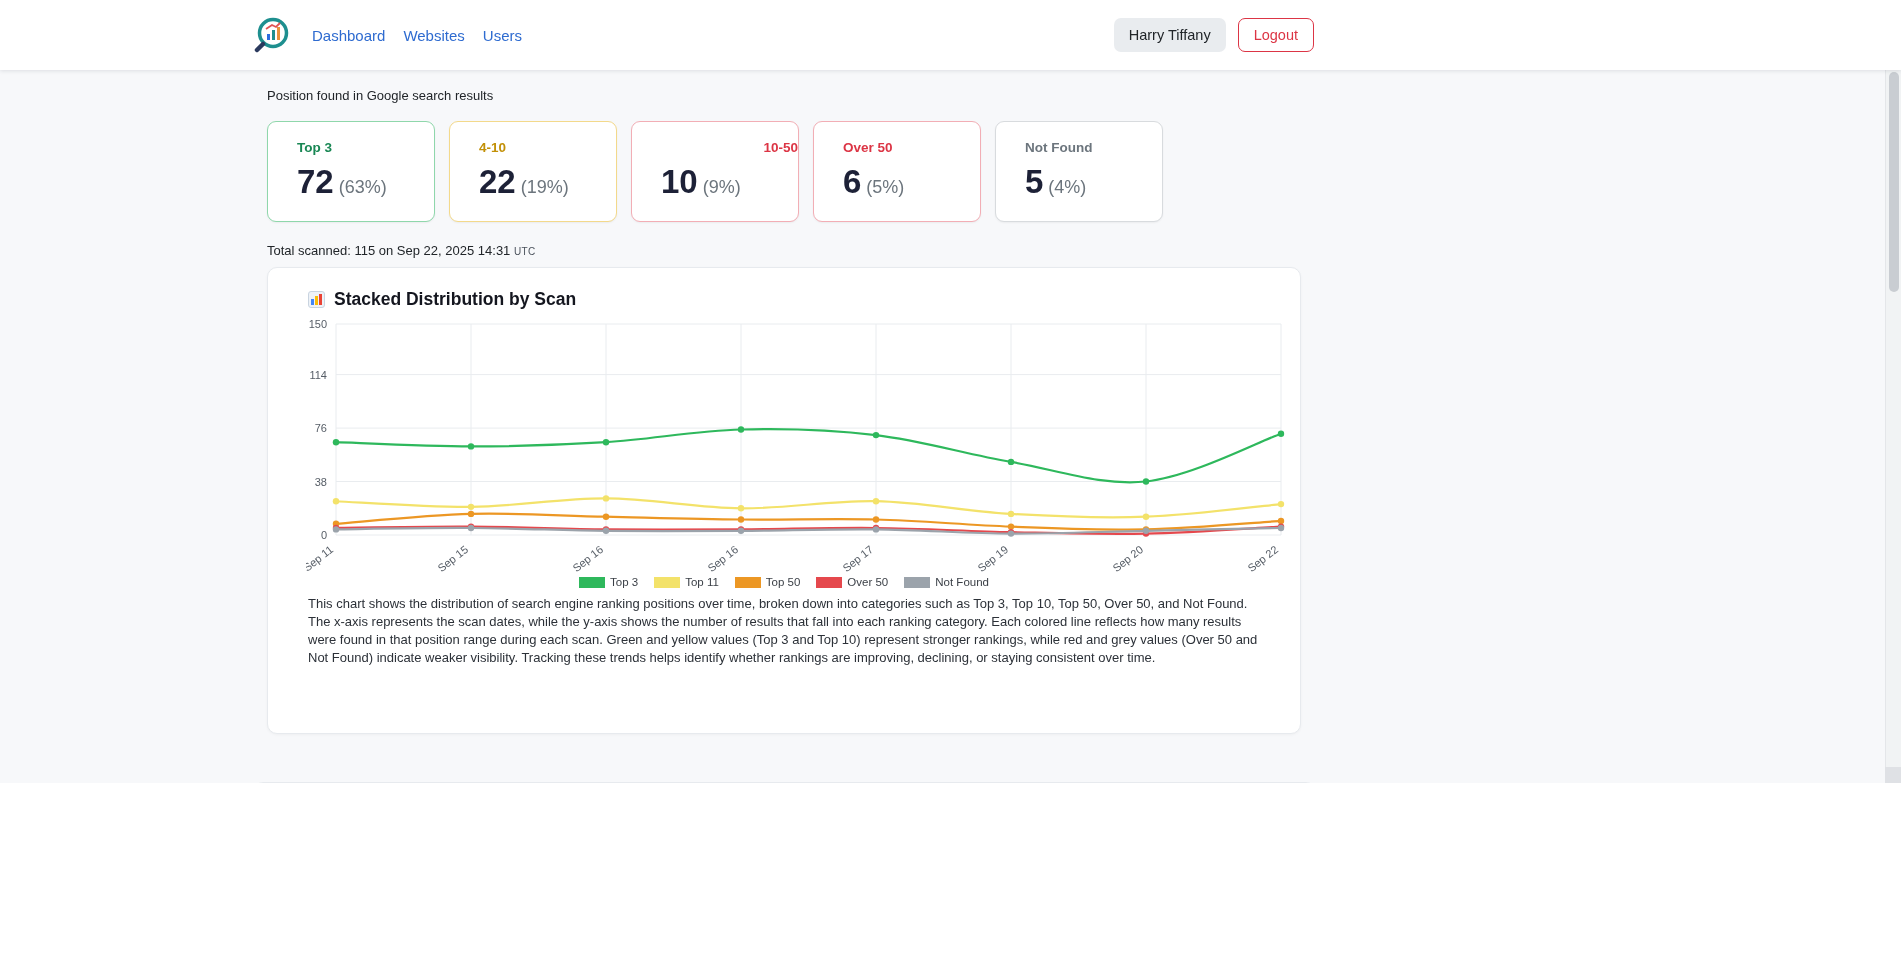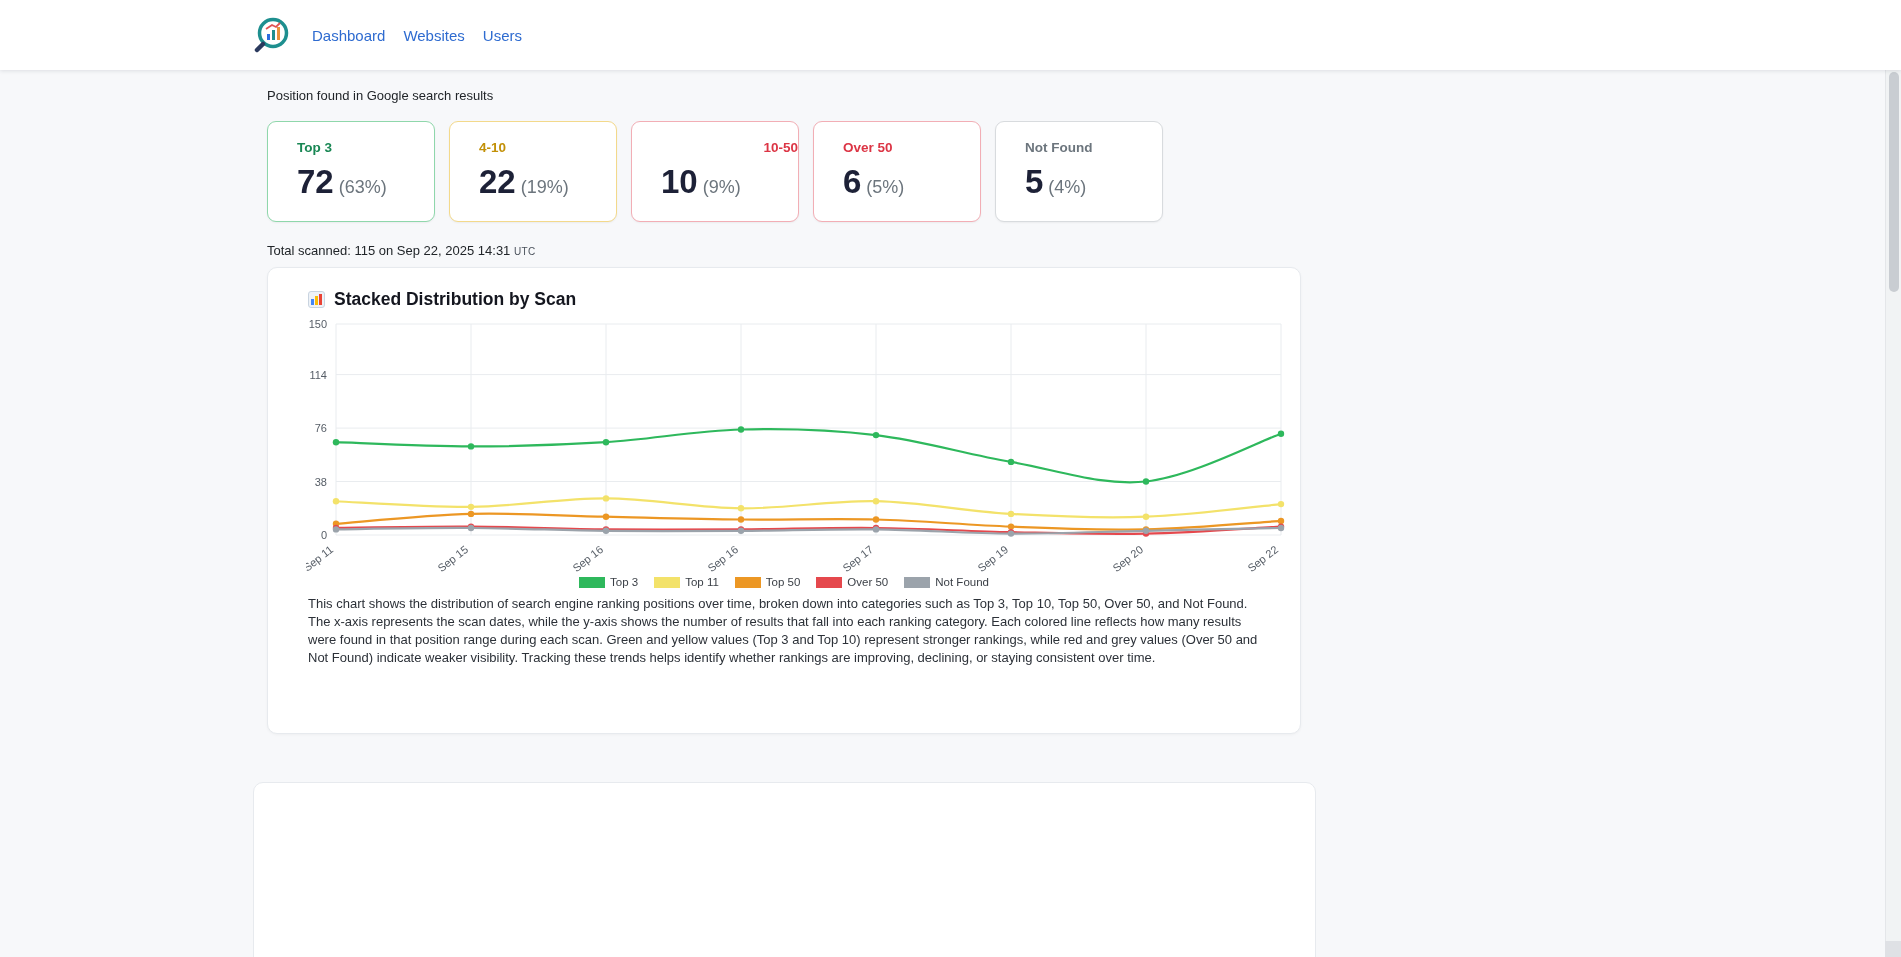--- a/index.html
+++ b/index.html
@@ -1,20 +1,20 @@
 <!DOCTYPE html>
 <html><head>
 <meta charset="utf-8">
 <style>
   * { box-sizing: border-box; }
   html, body { margin: 0; padding: 0; background: #ffffff; }
   .viewport {
     position: relative;
     width: 1901px;
-    height: 957px;
+    height: 783px;
     background: #f7f8fa;
     overflow: hidden;
     font-family: "Liberation Sans", sans-serif;
     color: #212529;
   }
 
   
   .navbar {
     position: absolute; top: 0; left: 0;
     width: 100%; height: 70px;
@@ -115,20 +115,24 @@
         <rect x="20" y="15" width="3" height="10" fill="#1e8f8f"></rect>
         <rect x="25" y="12" width="3" height="13" fill="#e8913c"></rect>
         <path d="M14 14 L20 10 L24 12 L28 8" stroke="#e05252" stroke-width="1.8" fill="none"></path>
       </svg>
     </div>
     <nav class="nav-links">
       <a class="nav-link">Dashboard</a>
       <a class="nav-link">Websites</a>
       <a class="nav-link">Users</a>
     </nav>
+    <div class="nav-right">
+      <button class="user-chip">Harry Tiffany</button>
+      <button class="logout-btn">Logout</button>
+    </div>
   </header>
 
   <p class="intro">Position found in Google search results</p>
 
   <div class="cards-row">
     <div class="stat-card" style="border-color: rgb(143, 215, 171);">
       <div class="stat-label" style="color: rgb(25, 135, 84);">Top 3</div>
       <div class="stat-value-row">
         <span class="stat-value">72</span><span class="stat-pct">(63%)</span>
       </div>

